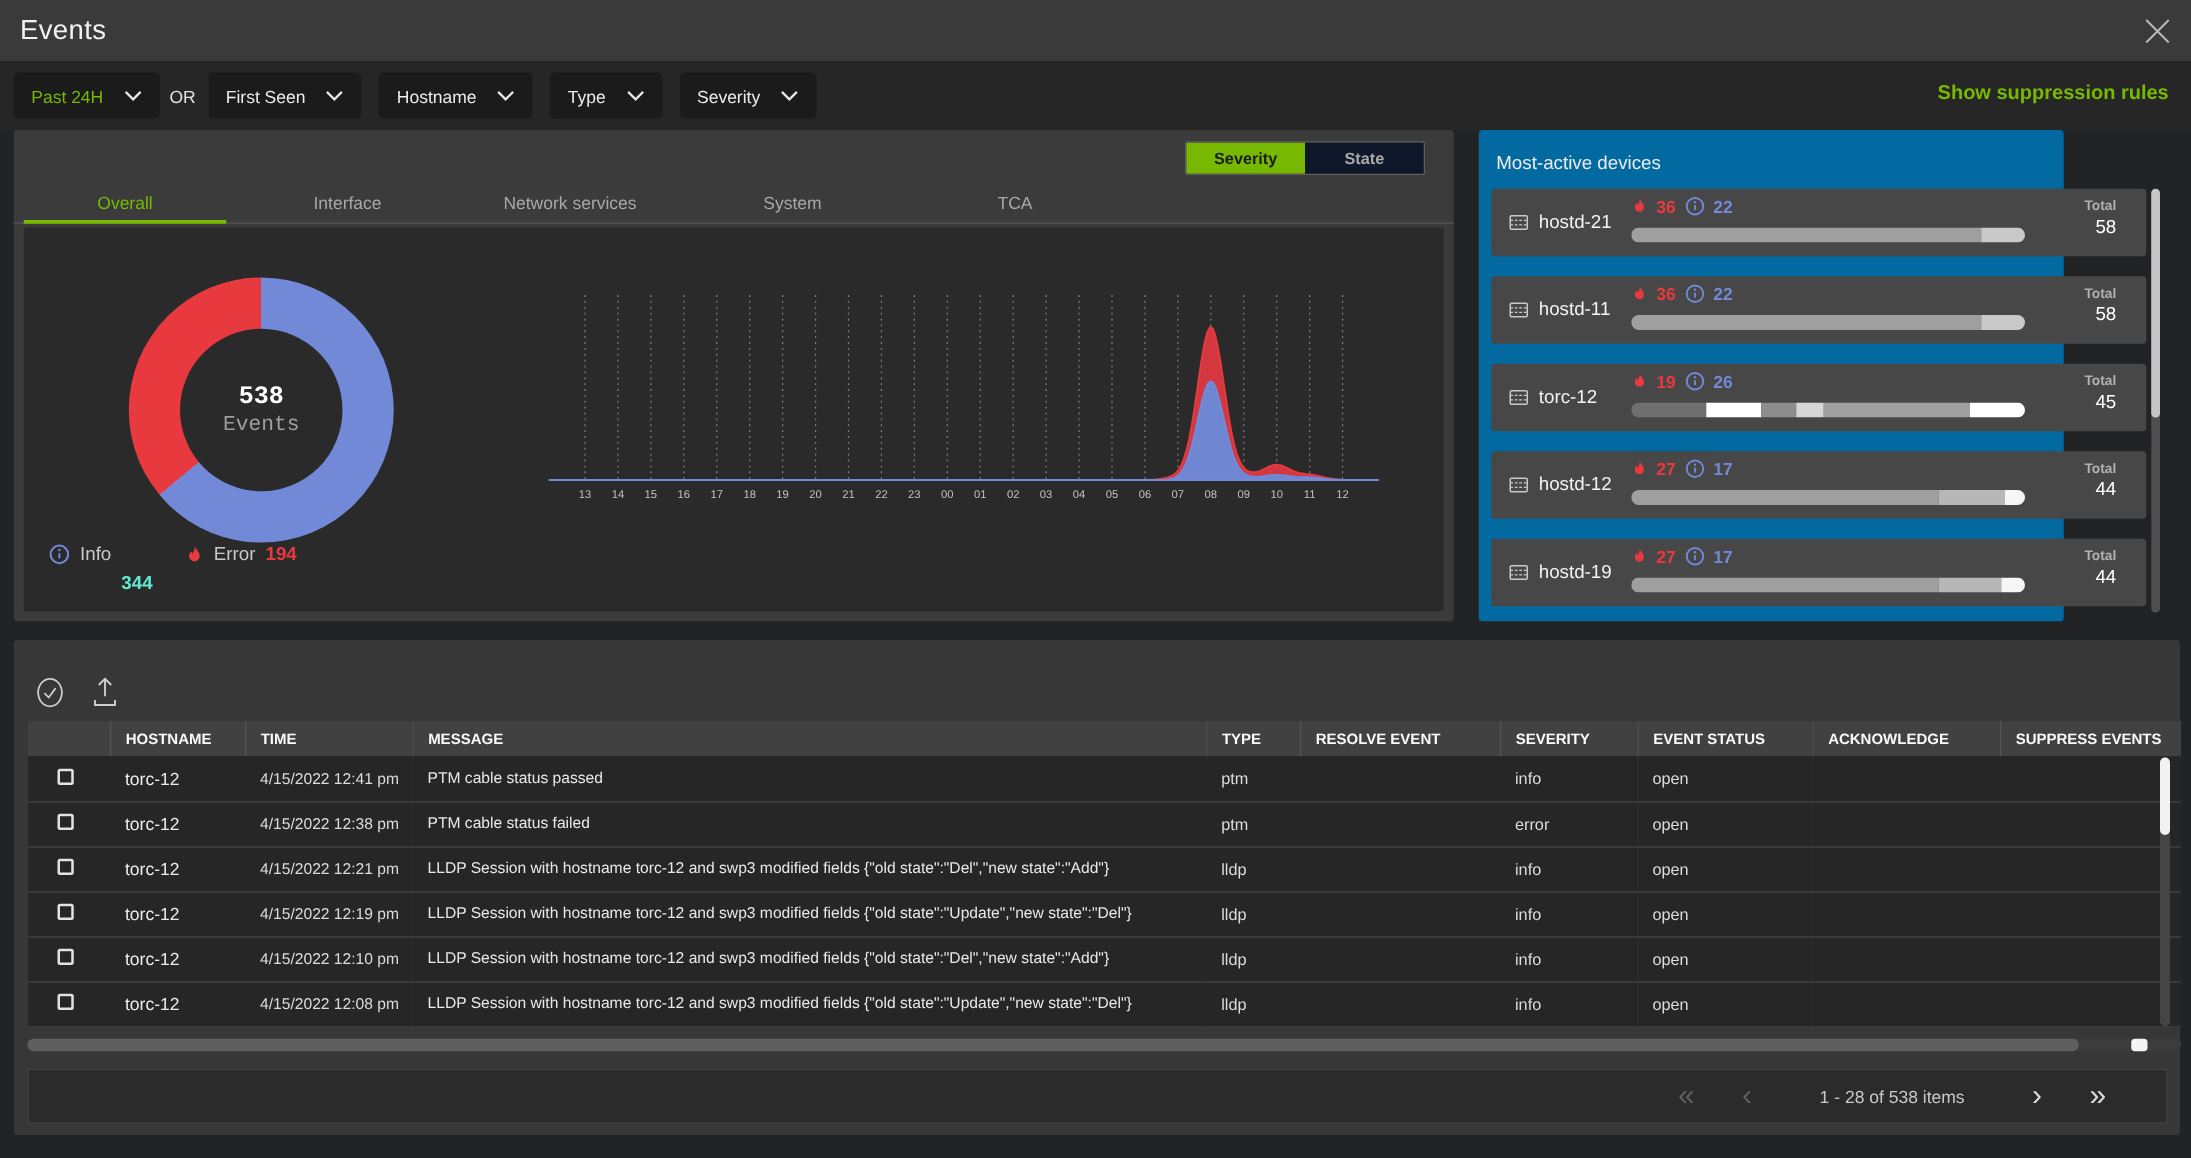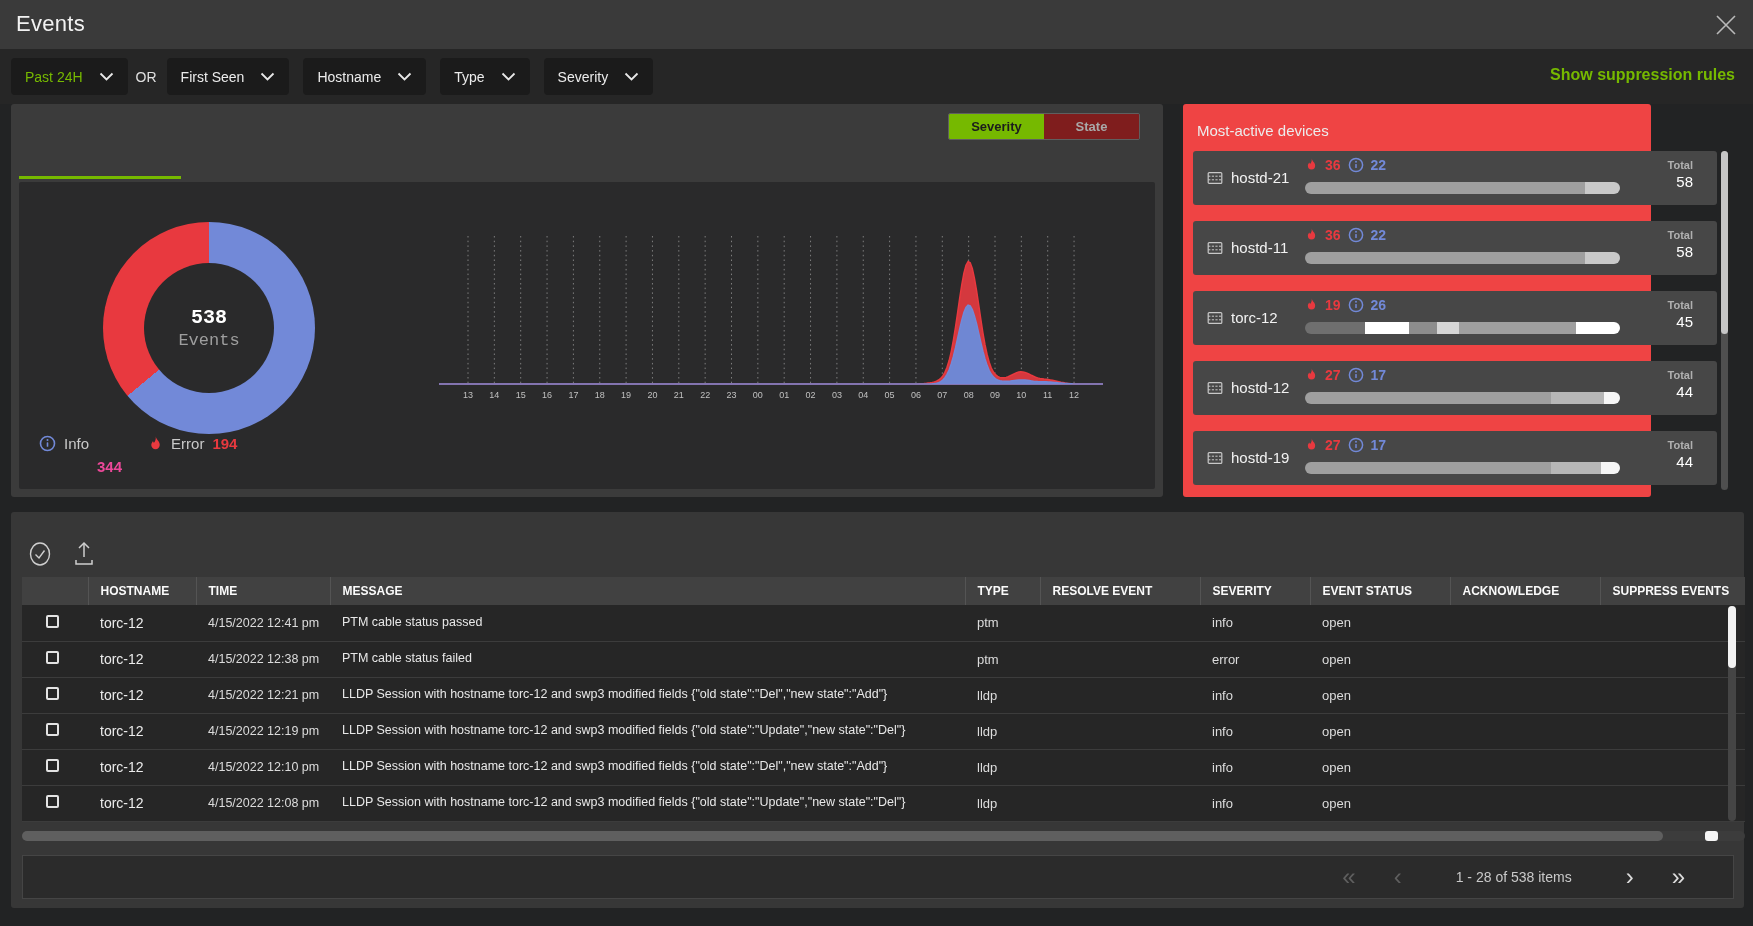--- a/index.html
+++ b/index.html
@@ -17,26 +17,26 @@
   .chip { height:37px; background:#1b1b1b; border-radius:4px; display:flex; align-items:center;
           padding:0 14px; font-size:14px; color:#ececec; cursor:pointer; white-space:nowrap; }
   .chip .chev { margin-left:16px; }
   .chip.green { color:#76b900; }
   .or-label { font-size:14px; color:#e0e0e0; margin:0 10px 0 8px; }
   .chip + .chip { margin-left:14px; }
   .suppression-link { position:absolute; right:18px; top:17px; font-size:16px; font-weight:600; color:#76b900; cursor:pointer;text-align:right; }
 
   
   .main-panel { position:absolute; left:11px; top:104px; width:1152px; height:393px; background:#3b3b3b; border-radius:3px; }
-  .right-panel { position:absolute; left:1183px; top:104px; width:468px; height:393px; background:#ef4444; border-radius:3px; }
+  .right-panel { position:absolute; left:1183px; top:104px; width:468px; height:393px; background:#0369a1; border-radius:3px; }
 
   
   .view-toggle { position:absolute; left:937px; top:9px; width:192px; height:27px; display:flex; border:1px solid #5f5f5f; border-radius:2px; overflow:hidden; }
   .view-toggle .opt { flex:1; display:flex; align-items:center; justify-content:center; font-size:13px; cursor:pointer;
-                      background:#7f1d1d; color:#a9a9a9; font-weight:600; }
+                      background:#0f172a; color:#a9a9a9; font-weight:600; }
   .view-toggle .opt.active { background:#76b900; color:#1c1c1c; }
 
   
   .tabs { position:absolute; left:0; top:44px; width:1152px; height:31px; display:flex; border-bottom:1px solid #565656; }
   .tab { width:178px; text-align:center; font-size:14px; color:#a8a8a8; cursor:pointer; padding-top:6px; }
   .tab.active { color:#76b900; }
   .tab-underline { position:absolute; left:8px; top:72px; width:162px; height:3px; background:#76b900; }
 
   .panel-content { position:absolute; left:8px; top:78px; width:1136px; height:307px; background:#2a2a2b; border-radius:2px; }
 
@@ -44,21 +44,21 @@
   .donut { position:absolute; left:84px; top:40px; width:212px; height:212px; border-radius:50%; }
   .donut-hole { position:absolute; left:41px; top:41px; width:130px; height:130px; border-radius:50%; background:#2a2a2b;
                 display:flex; flex-direction:column; align-items:center; justify-content:center; }
   .donut-total { font-size:20px; font-weight:700; color:#ffffff; }
   .donut-sub { font-size:17px; color:#9e9e9e; margin-top:2px; }
 
   
   .legend { position:absolute; left:20px; bottom:14px; display:flex; align-items:center; gap:26px; }
   .legend-item { display:flex; align-items:center; gap:8px; font-size:15px; color:#c9c9c9; }
   .legend-item .val { font-weight:700; }
-  .legend-item .val.blue { color:#ec4899;margin-top:46px; }
+  .legend-item .val.blue { color:#5eead4;margin-top:46px; }
   .legend-item .val.red { color:#e8393f;text-align:right; }
 
   
   #areaChart { position:absolute; left:412px; top:42px; }
   .gridline { stroke:#9a9a9a; stroke-width:1; stroke-dasharray:1.5 3.2; opacity:.75; }
   .axis-label { fill:#c0c0c0; font-size:9px; text-anchor:middle; font-family:"Liberation Sans",sans-serif; }
 
   
   .rp-title { position:absolute; left:14px; top:18px; font-size:15px; color:#ececec; }
   .device-list { position:absolute; left:10px; top:47px; width:524px; }
@@ -167,20 +167,27 @@
   <div class="suppression-link">Show suppression rules</div>
 </div>
 
 <div class="main-panel">
 
   <div class="view-toggle">
     <div class="opt active">Severity</div>
     <div class="opt">State</div>
   </div>
 
+  <div class="tabs">
+    <div class="tab active">Overall</div>
+    <div class="tab">Interface</div>
+    <div class="tab">Network services</div>
+    <div class="tab">System</div>
+    <div class="tab">TCA</div>
+  </div>
   <div class="tab-underline"></div>
 
   <div class="panel-content">
 
     <div class="donut" id="donut" style="background: conic-gradient(rgb(114, 137, 216) 0%, rgb(114, 137, 216) 63.94%, rgb(232, 57, 63) 63.94%, rgb(232, 57, 63) 100%); font-family: Liberation Mono, monospace;">
       <div class="donut-hole">
         <div class="donut-total">538</div>
         <div class="donut-sub">Events</div>
       </div>
     </div>

